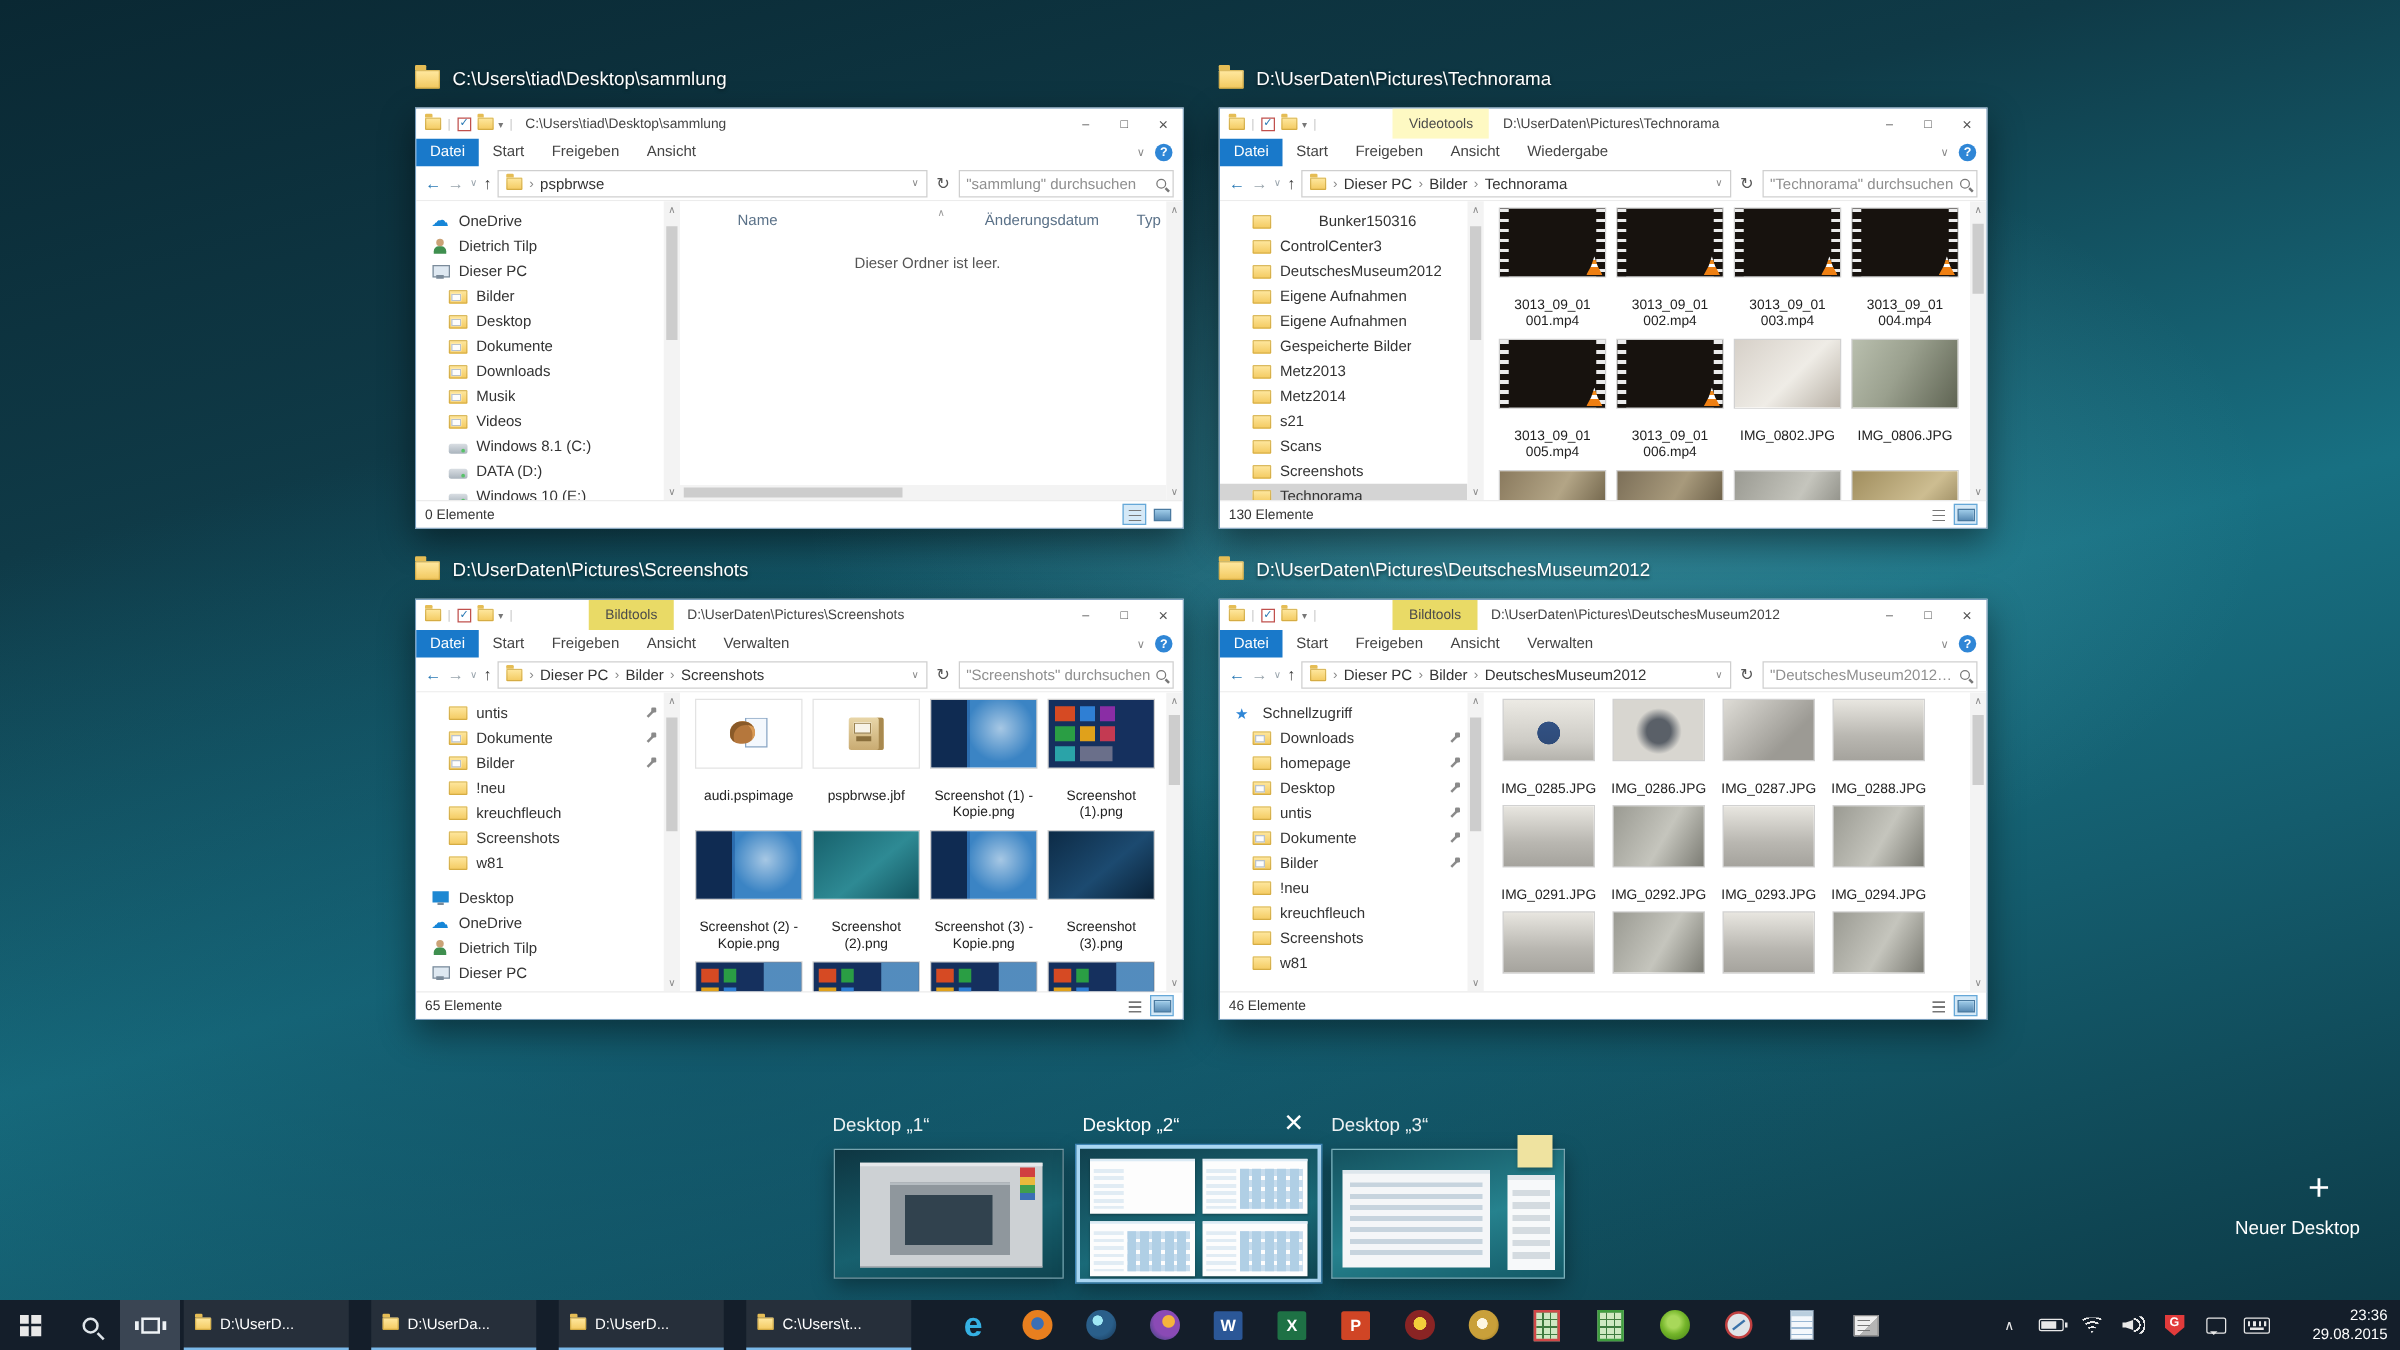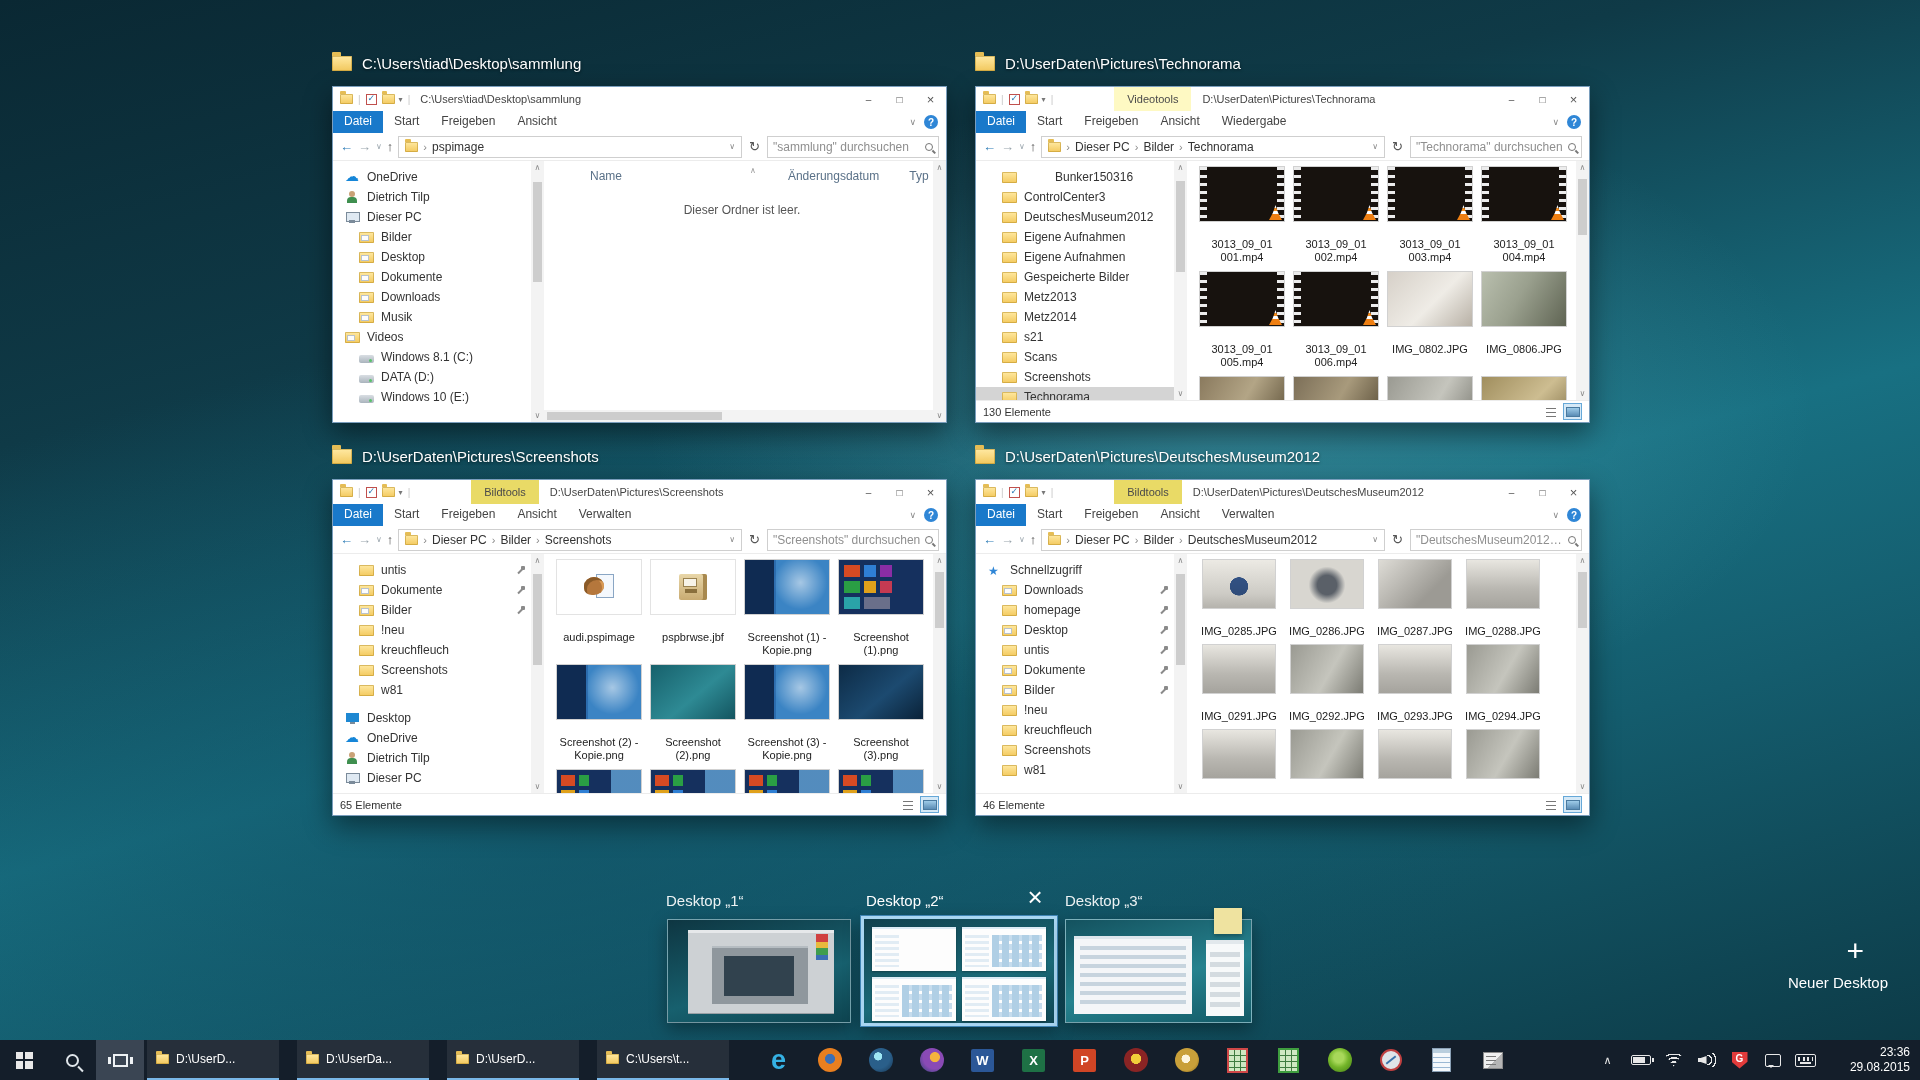--- a/index.html
+++ b/index.html
@@ -350,21 +350,21 @@
           </span>
         </div>
         <div class="addr">
           <span class="narrow back">←</span>
           <span class="narrow">→</span>
           <span class="narrow dd">∨</span>
           <span class="narrow up">↑</span>
           <div class="addr-box">
             <span class="fico sm"></span>
             <span class="crumb-caret">›</span>
-            <span class="crumb">pspimage</span>
+            <span class="crumb">pspbrwse</span>
             <span class="addr-dd">∨</span>
           </div>
           <span class="refresh">↻</span>
           <div class="search-box">
             <span class="sph">"sammlung" durchsuchen</span>
             <span class="mag"></span>
           </div>
         </div>
         <div class="bodyx">
           <div class="nav">
@@ -393,21 +393,21 @@
               <span class="nlabel">Dokumente</span>
             </div>
             <div class="nitem" style="padding-left: 26px;">
               <span class="nico ni-folder-dl"></span>
               <span class="nlabel">Downloads</span>
             </div>
             <div class="nitem" style="padding-left: 26px;">
               <span class="nico ni-folder-mus"></span>
               <span class="nlabel">Musik</span>
             </div>
-            <div class="nitem" style="padding-left: 12px;">
+            <div class="nitem" style="padding-left: 26px;">
               <span class="nico ni-folder-vid"></span>
               <span class="nlabel">Videos</span>
             </div>
             <div class="nitem" style="padding-left: 26px;">
               <span class="nico ni-drive"></span>
               <span class="nlabel">Windows 8.1 (C:)</span>
             </div>
             <div class="nitem" style="padding-left: 26px;">
               <span class="nico ni-drive"></span>
               <span class="nlabel">DATA (D:)</span>
@@ -434,20 +434,27 @@
             <div class="empty-msg">Dieser Ordner ist leer.</div>
             <div class="hsb">
               <div class="hthumb"></div>
             </div>
             <div class="csb nothumb">
               <span class="sb-up">∧</span>
               <div class="sb-track"></div>
               <span class="sb-dn">∨</span>
             </div>
           </div>
+        </div>
+        <div class="statusbar">
+          <span class="st-text">0 Elemente</span>
+          <span class="view-btns">
+            <span class="vb vb-list active"></span>
+            <span class="vb vb-thumb"></span>
+          </span>
         </div>
       </div>
     </div>
     <div class="ewin pos2">
       <div class="float-title">
         <span class="fico big"></span>
         <span class="ft-text">D:\UserDaten\Pictures\Technorama</span>
       </div>
       <div class="win">
         <div class="qat">

